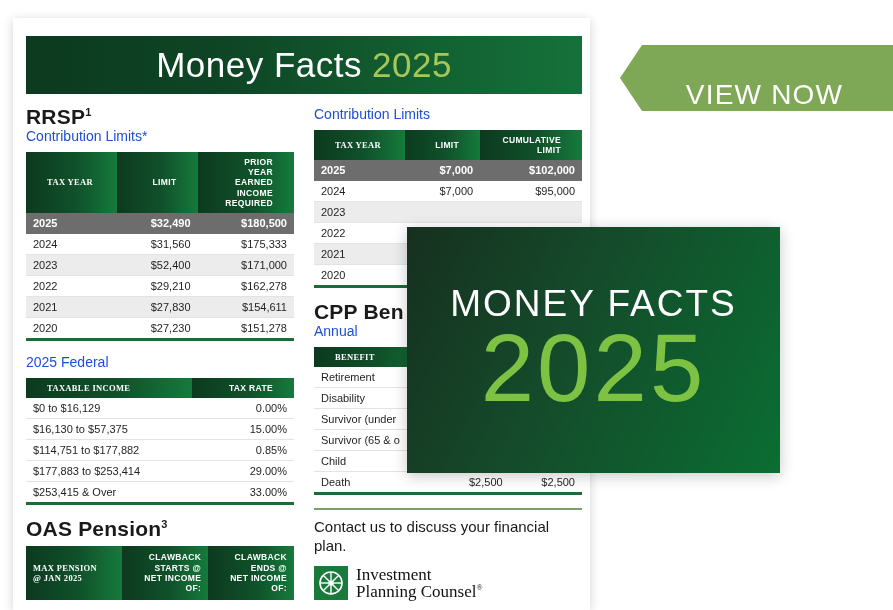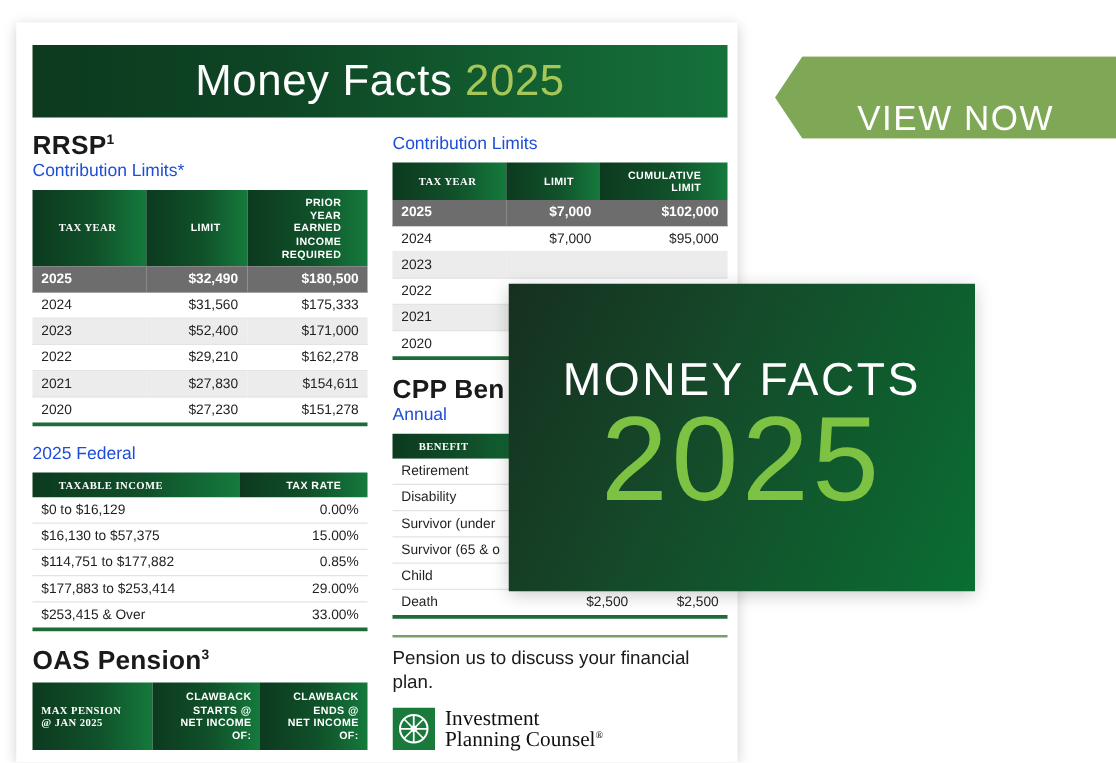--- a/index.html
+++ b/index.html
@@ -320,21 +320,21 @@
                 <td>$2,500</td>
                 <td>$2,500</td>
               </tr>
             </tbody>
           </table>
           <div class="tbl-foot"></div>
         </div>
 
         <div class="sec">
           <div class="contact-rule"></div>
-          <div class="contact-txt">Pension us to discuss your financial plan.</div>
+          <div class="contact-txt">Contact us to discuss your financial plan.</div>
           <div class="logo-row">
             <span class="logo-mark">
               <svg viewBox="0 0 34 34" width="34" height="34" aria-hidden="true">
                 <rect x="0" y="0" width="34" height="34" fill="#1a7a3c"></rect>
                 <circle cx="17" cy="17" r="11" fill="none" stroke="#ffffff" stroke-width="1.6"></circle>
                 <line x1="17" y1="6" x2="17" y2="28" stroke="#ffffff" stroke-width="1.4"></line>
                 <line x1="6" y1="17" x2="28" y2="17" stroke="#ffffff" stroke-width="1.4"></line>
                 <line x1="9.2" y1="9.2" x2="24.8" y2="24.8" stroke="#ffffff" stroke-width="1.4"></line>
                 <line x1="24.8" y1="9.2" x2="9.2" y2="24.8" stroke="#ffffff" stroke-width="1.4"></line>
                 <circle cx="17" cy="17" r="2.6" fill="#ffffff"></circle>

